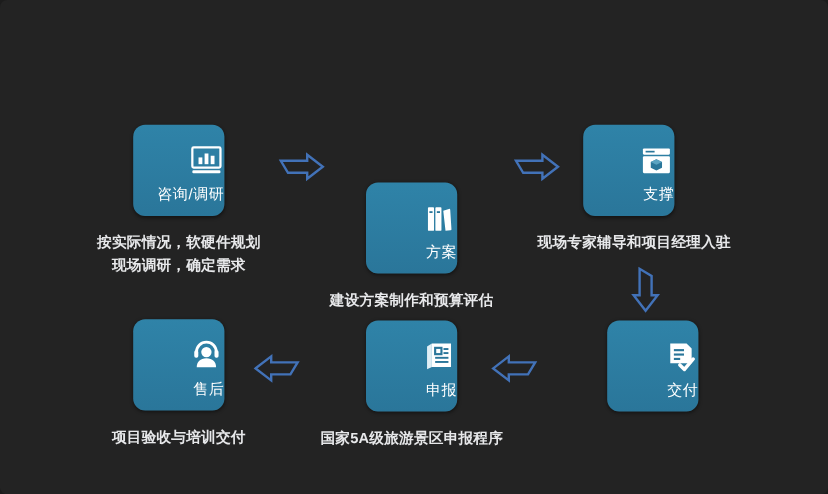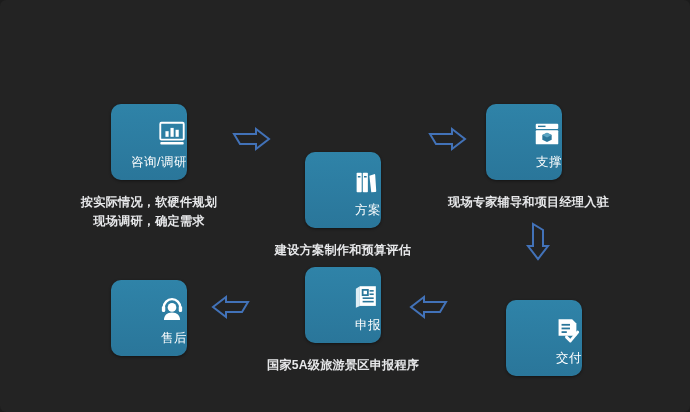--- a/index.html
+++ b/index.html
@@ -83,23 +83,23 @@
     line-height: 19px;
     letter-spacing: 0.2px;
     white-space: nowrap;
   }
 
   
   .step-1 { left: 73px;  top: 104px; }
   .step-2 { left: 267px; top: 104px; margin-top: 48px; }
   .step-3 { left: 448px; top: 104px; }
   
-  .step-4 { left: 468px; top: 267px; margin-top: 33px; }
+  .step-4 { left: 468px; top: 267px; }
   .step-5 { left: 267px; top: 267px; }
-  .step-6 { left: 73px;  top: 280px; }
+  .step-6 { left: 73px;  top: 266px; }
 
   
   .arrow {
     position: absolute;
   }
   .arr-h1 { left: 232px; top: 126px; }
   .arr-h2 { left: 428px; top: 126px; }
   .arr-v  { left: 525px; top: 222px; }
   .arr-h3 { left: 408px; top: 294px; }
   .arr-h4 { left: 210px; top: 294px; }
@@ -194,20 +194,23 @@
     <div class="card">
       <svg class="card-icon" viewBox="0 0 32 32">
         <path d="M7.2 13.2 a8.8 8.8 0 0 1 17.6 0" fill="none" stroke="#ffffff" stroke-width="2.6" stroke-linecap="round"></path>
         <rect x="5.2" y="11.6" width="3.6" height="6.6" rx="1.6" fill="#ffffff"></rect>
         <rect x="23.2" y="11.6" width="3.6" height="6.6" rx="1.6" fill="#ffffff"></rect>
         <circle cx="16" cy="13.2" r="4.6" fill="#ffffff"></circle>
         <path d="M16 18.6 c-5.4 0 -8.6 3.2 -8.6 8 h17.2 c0 -4.8 -3.2 -8 -8.6 -8 Z" fill="#ffffff"></path>
       </svg>
       <div class="card-label">售后</div>
     </div>
+    <div class="desc">
+      <div>项目验收与培训交付</div>
+    </div>
   </div>
 
   <svg class="arrow arr-h1" width="40" height="26" viewBox="0 0 40 26">
     <path d="M2 8 L24 8 L24 3 L37 13 L24 23 L24 18 L8 18 Z" fill="none" stroke="#4272b8" stroke-width="2"></path>
   </svg>
 
   <svg class="arrow arr-h2" width="40" height="26" viewBox="0 0 40 26">
     <path d="M2 8 L24 8 L24 3 L37 13 L24 23 L24 18 L8 18 Z" fill="none" stroke="#4272b8" stroke-width="2"></path>
   </svg>
 

